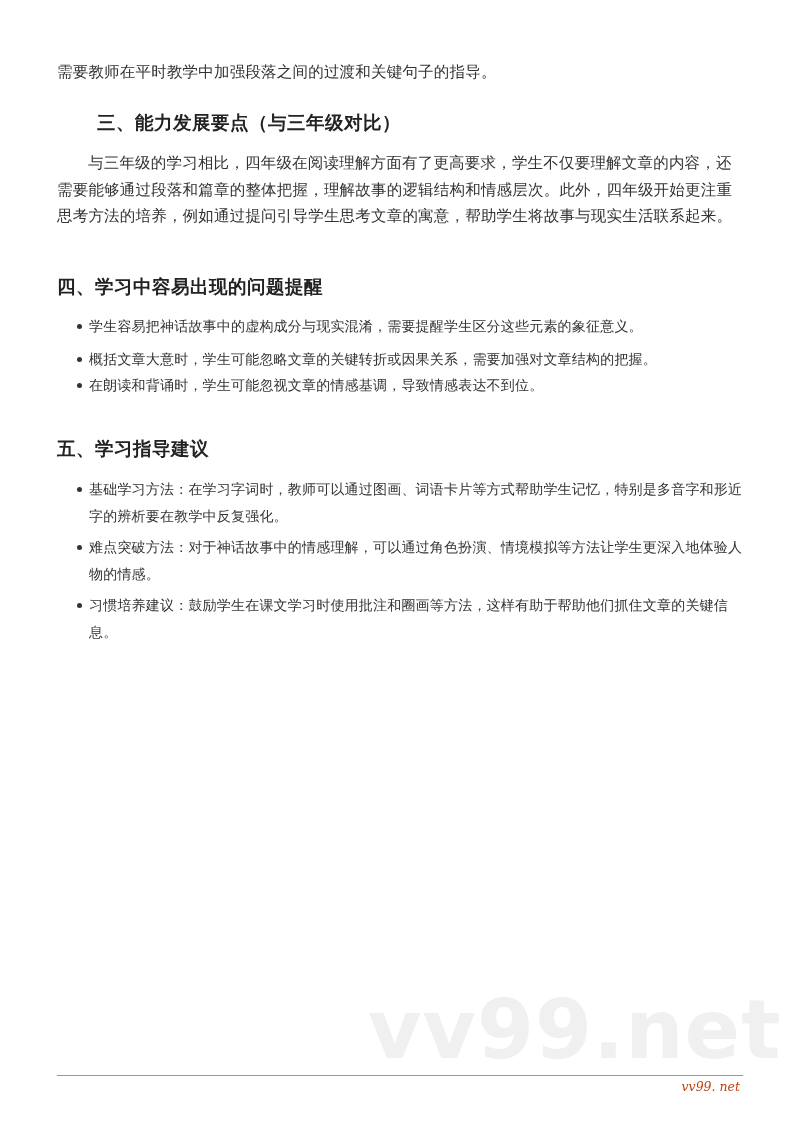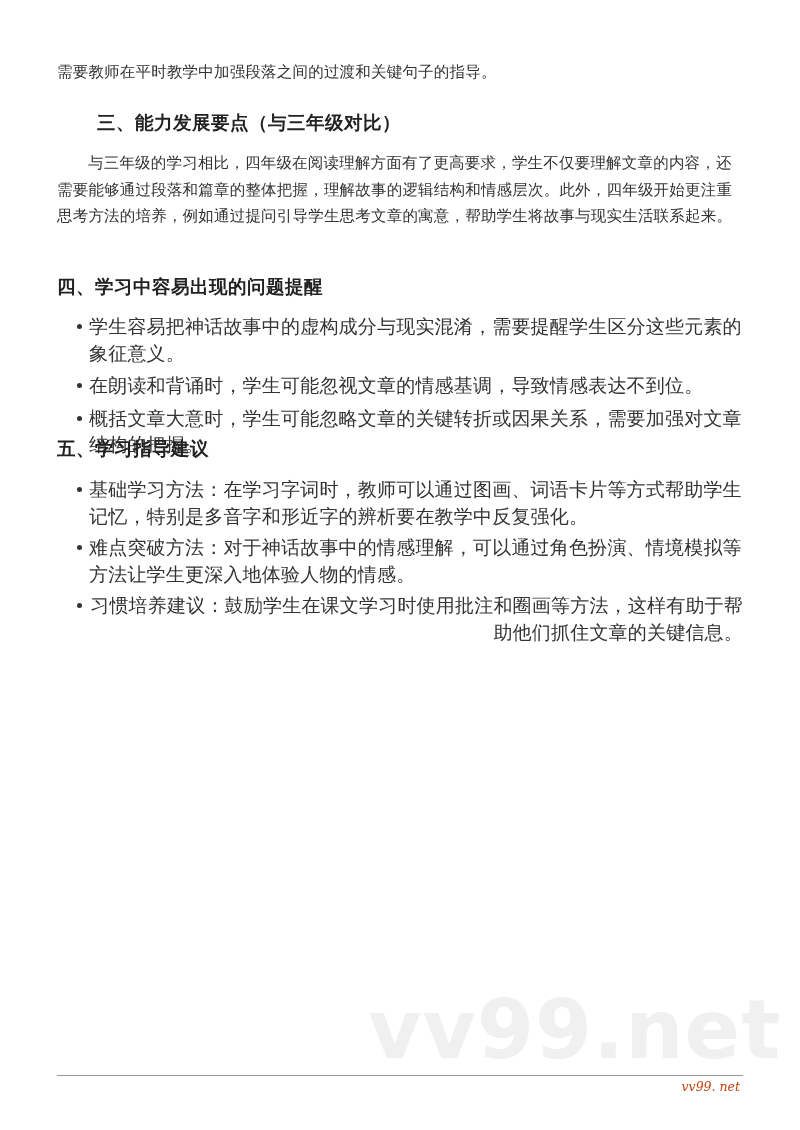--- a/index.html
+++ b/index.html
@@ -4,21 +4,21 @@
 <style>
   html, body { margin: 0; padding: 0; background: #ffffff; }
   body { width: 800px; height: 1130px; position: relative; overflow: hidden;
          font-family: "DejaVu Serif", "Liberation Serif", serif; color: #333333; }
   .page { position: absolute; left: 57px; top: 0; width: 686px; }
   .para { font-size: 15.5px; line-height: 26.5px; margin: 0; letter-spacing: 0.2px; }
   .para.indent { text-indent: 31px; }
   .h2 { font-family: "DejaVu Sans", "Liberation Sans", sans-serif; font-weight: bold;
         font-size: 18.5px; color: #222222; margin: 0; line-height: 26px; letter-spacing: 0.5px; }
   ul.bullets { list-style: none; margin: 0; padding: 0; }
-  ul.bullets li { position: relative; padding-left: 32px; font-size: 19px; line-height: 26.5px;
+  ul.bullets li { position: relative; padding-left: 32px; font-size: 14px; line-height: 26.5px;
                   letter-spacing: 0.2px; }
   ul.bullets li .dot { position: absolute; left: 20px; top: 11px; width: 5px; height: 5px;
                        border-radius: 50%; background: #333333; }
   .watermark { position: absolute; left: 368px; top: 985px; font-family: "DejaVu Sans", "Liberation Sans", sans-serif;
                font-weight: bold; font-size: 82px; color: #f0f0f0; letter-spacing: 1px; line-height: 90px; }
   .footer-rule { position: absolute; left: 57px; top: 1075px; width: 686px; height: 0;
                  border-top: 1.5px solid #999999; }
   .footer-text { position: absolute; right: 60px; top: 1079px; font-style: italic;
                  font-family: "DejaVu Serif", "Liberation Serif", serif; font-size: 12.5px; color: #c2410c; }
 </style>
@@ -33,42 +33,42 @@
 
   <p class="para indent" style="position:absolute; top:150px; left:0; width:686px;">与三年级的学习相比，四年级在阅读理解方面有了更高要求，学生不仅要理解文章的内容，还需要能够通过段落和篇章的整体把握，理解故事的逻辑结构和情感层次。此外，四年级开始更注重思考方法的培养，例如通过提问引导学生思考文章的寓意，帮助学生将故事与现实生活联系起来。</p>
 
   <h2 class="h2" style="position:absolute; top:274px; left:0;">四、学习中容易出现的问题提醒</h2>
 
   <ul class="bullets" style="position:absolute; top:313px; left:0; width:686px;">
     <li style="margin-bottom:6px;">
       <span class="dot"></span>
       <span>学生容易把神话故事中的虚构成分与现实混淆，需要提醒学生区分这些元素的象征意义。</span>
     </li>
+    <li>
+      <span class="dot"></span>
+      <span>概括文章大意时，学生可能忽略文章的关键转折或因果关系，需要加强对文章结构的把握。</span>
+    </li>
     <li style="margin-bottom:6px;">
       <span class="dot"></span>
       <span>在朗读和背诵时，学生可能忽视文章的情感基调，导致情感表达不到位。</span>
-    </li>
-    <li>
-      <span class="dot"></span>
-      <span>概括文章大意时，学生可能忽略文章的关键转折或因果关系，需要加强对文章结构的把握。</span>
     </li>
   </ul>
 
   <h2 class="h2" style="position:absolute; top:436px; left:0;">五、学习指导建议</h2>
 
   <ul class="bullets" style="position:absolute; top:476px; left:0; width:686px;">
     <li style="margin-bottom:5px;">
       <span class="dot"></span>
       <span>基础学习方法：在学习字词时，教师可以通过图画、词语卡片等方式帮助学生记忆，特别是多音字和形近字的辨析要在教学中反复强化。</span>
     </li>
     <li style="margin-bottom:5px;">
       <span class="dot"></span>
       <span>难点突破方法：对于神话故事中的情感理解，可以通过角色扮演、情境模拟等方法让学生更深入地体验人物的情感。</span>
     </li>
-    <li style="margin-bottom:5px;text-align:right;">
+    <li style="margin-bottom:5px;">
       <span class="dot"></span>
       <span>习惯培养建议：鼓励学生在课文学习时使用批注和圈画等方法，这样有助于帮助他们抓住文章的关键信息。</span>
     </li>
   </ul>
 </div>
 
 <div class="watermark">vv99.net</div>
 
 <div class="footer-rule"></div>
 <div class="footer-text">vv99. net</div>

